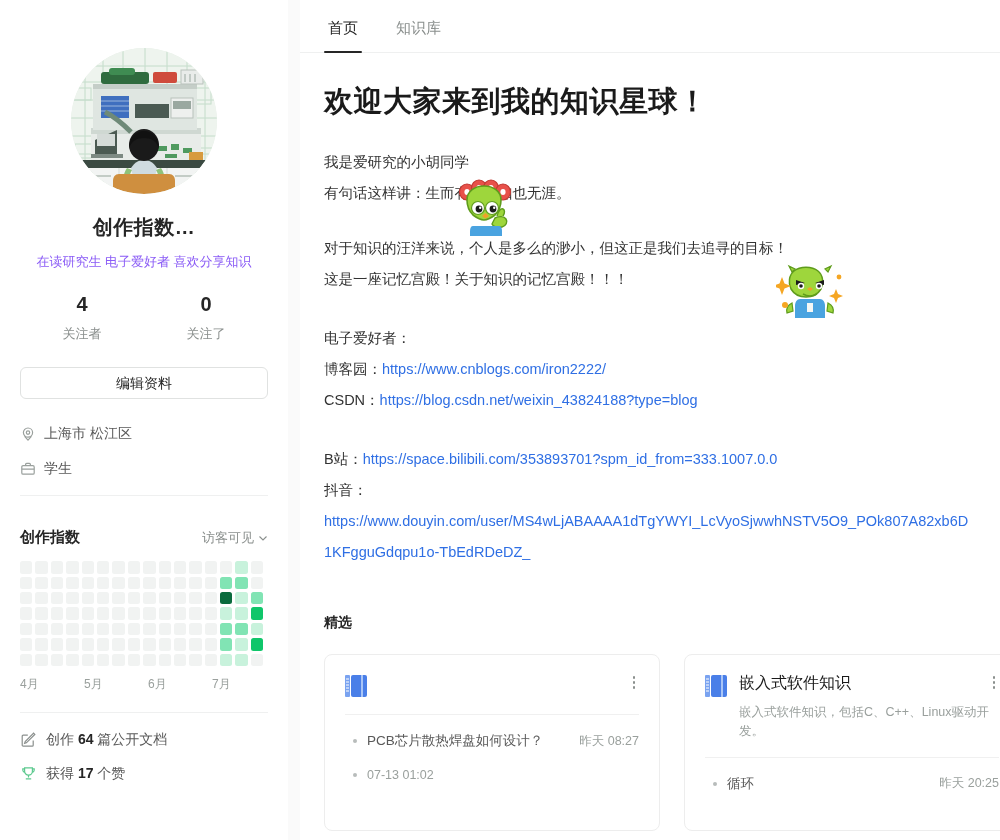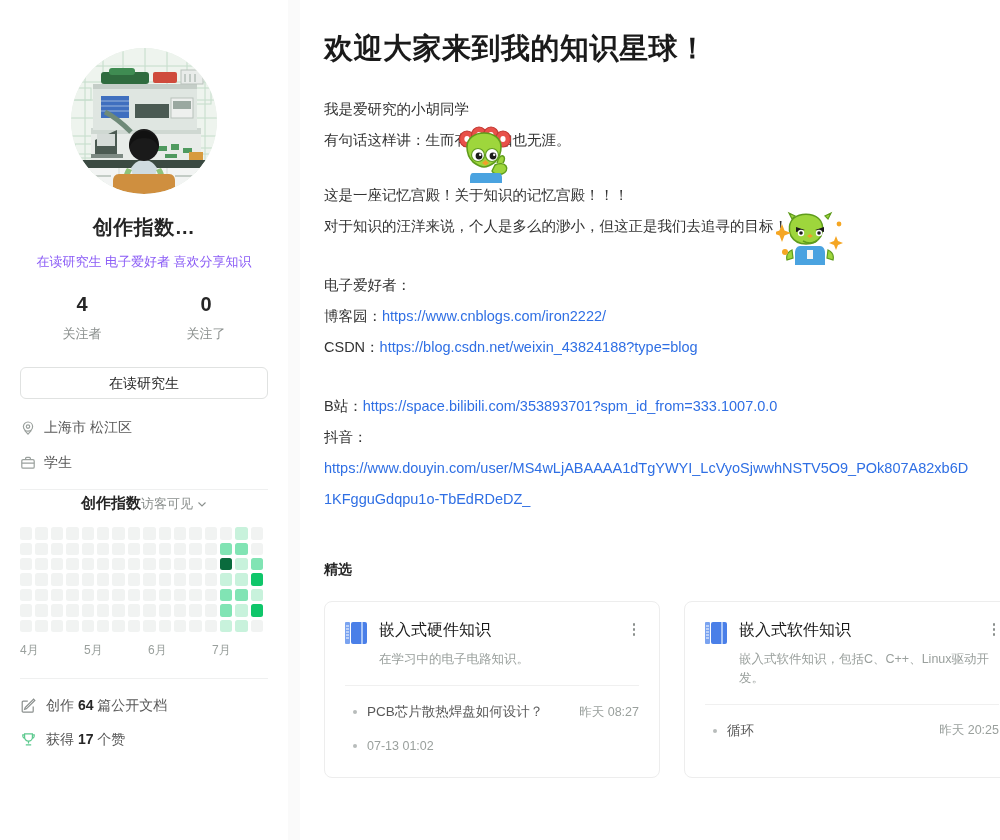--- a/index.html
+++ b/index.html
@@ -42,33 +42,33 @@
   .stat-label { font-size: 13px; color: #8a8f8d; margin-top: 9px; }
 
   .edit-btn {
     display: block; width: 100%; margin-top: 24px;
     height: 32px; line-height: 30px; text-align: center;
     border: 1px solid #e0e2e1; border-radius: 6px;
     background: #fff; font-size: 14px; color: #262626;
     cursor: pointer; font-family: inherit;
   }
 
-  .meta-list { margin-top: 20px; }
+  .meta-list { margin-top: 26px; }
   .meta-row {
     display: flex; align-items: center; gap: 8px;
     font-size: 14px; color: #595959; margin-bottom: 17px;
   }
   .meta-row .ico { width: 16px; height: 16px; flex: 0 0 16px; color: #9aa09d; }
   .meta-row .ico svg { display:block; width:16px; height:16px; }
 
   .divider { height: 1px; background: #eff0f0; margin: 10px 0 0 0; }
 
   .section-head {
-    display: flex; align-items: center; justify-content: center;
-    margin-top: 4px;
+    display: flex; align-items: center; justify-content: space-between;
+    margin-top: 32px;
   }
   .section-title { font-size: 15px; font-weight: 700; color: #262626; }
   .section-action {
     display:flex; align-items:center; gap:4px;
     font-size: 13px; color: #8a8f8d; cursor: pointer;
   }
   .chev { width: 10px; height: 10px; }
   .chev svg { display:block; }
 
   .heatmap { margin-top: 14px; display: flex; flex-direction: column; gap: 3px; }
@@ -244,21 +244,21 @@
       <div class="stat">
         <div class="stat-num">4</div>
         <div class="stat-label">关注者</div>
       </div>
       <div class="stat">
         <div class="stat-num">0</div>
         <div class="stat-label">关注了</div>
       </div>
     </div>
 
-    <button class="edit-btn">在读研究生</button>
+    <button class="edit-btn">编辑资料</button>
 
     <div class="meta-list">
       <div class="meta-row">
         <span class="ico">
           <svg viewBox="0 0 16 16" fill="none" stroke="currentColor" stroke-width="1.2">
             <circle cx="8" cy="6.6" r="4.6"></circle>
               <circle cx="8" cy="6.6" r="1.7"></circle>
               <path d="M4.6 10.4L8 14.2l3.4-3.8"></path>
           </svg>
         </span>
@@ -447,20 +447,24 @@
         </span>
         <span><span>获得 </span><b>17</b><span> 个赞</span></span>
       </div>
     </div>
   </aside>
 
   <div class="gutter"></div>
 
   <main class="main">
 
+    <div class="tabs">
+      <div class="tab active">首页</div>
+      <div class="tab">知识库</div>
+    </div>
 
     <div class="content">
 
       <div class="headline">欢迎大家来到我的知识星球！</div>
 
       <div class="sticker-good">
         <svg viewBox="0 0 68 58" xmlns="http://www.w3.org/2000/svg">
           <g fill="#e8514a" stroke="#c23a34" stroke-width="1.2">
             <ellipse cx="14" cy="14" rx="7.5" ry="8"></ellipse>
               <ellipse cx="26" cy="10" rx="7.5" ry="8"></ellipse>
@@ -510,22 +514,22 @@
           <g fill="#f5a623">
             <path d="M6 14l2.5 6.5L15 23l-6.5 2.5L6 32l-2.5-6.5L-3 23l6.5-2.5z"></path>
             <path d="M60 26l2 5 5 2-5 2-2 5-2-5-5-2 5-2z"></path>
             <circle cx="9" cy="42" r="3"></circle>
             <circle cx="63" cy="14" r="2.4"></circle>
           </g>
         </svg>
       </div>
 
       <div class="para blk2">
+        <div>对于知识的汪洋来说，个人是多么的渺小，但这正是我们去追寻的目标！</div>
         <div>这是一座记忆宫殿！关于知识的记忆宫殿！！！</div>
-        <div>对于知识的汪洋来说，个人是多么的渺小，但这正是我们去追寻的目标！</div>
       </div>
 
       <div class="para blk">
         <div>电子爱好者：</div>
         <div><span>博客园：</span><a class="link">https://www.cnblogs.com/iron2222/</a></div>
         <div><span>CSDN：</span><a class="link">https://blog.csdn.net/weixin_43824188?type=blog</a></div>
       </div>
 
       <div class="para blk">
         <div><span>B站：</span><a class="link">https://space.bilibili.com/353893701?spm_id_from=333.1007.0.0</a></div>
@@ -538,24 +542,20 @@
       <div class="cards" id="cards">
           <div class="card">
             <div class="card-head">
               <div class="book-icon">
                 <svg viewBox="0 0 22 24" xmlns="http://www.w3.org/2000/svg">
                   <rect x="0" y="1" width="5" height="22" rx="1" fill="#7aa3f0"></rect>
                   <rect x="6" y="1" width="16" height="22" rx="2" fill="#4a7fe8"></rect>
                   <path d="M1 5h3M1 8h3M1 11h3M1 14h3M1 17h3" stroke="#ffffff" stroke-width="1"></path>
                   <rect x="16" y="1" width="2" height="22" fill="#a9c5f7"></rect>
                 </svg>
-              </div>
-              <div>
-                <div class="card-title">嵌入式硬件知识</div>
-                <div class="card-desc">在学习中的电子电路知识。</div>
               </div>
             </div>
             <div class="dots">
               <i></i>
               <i></i>
               <i></i>
             </div>
             <div class="card-sep"></div>
             <div class="doc-row">
               <span class="bullet"></span>

